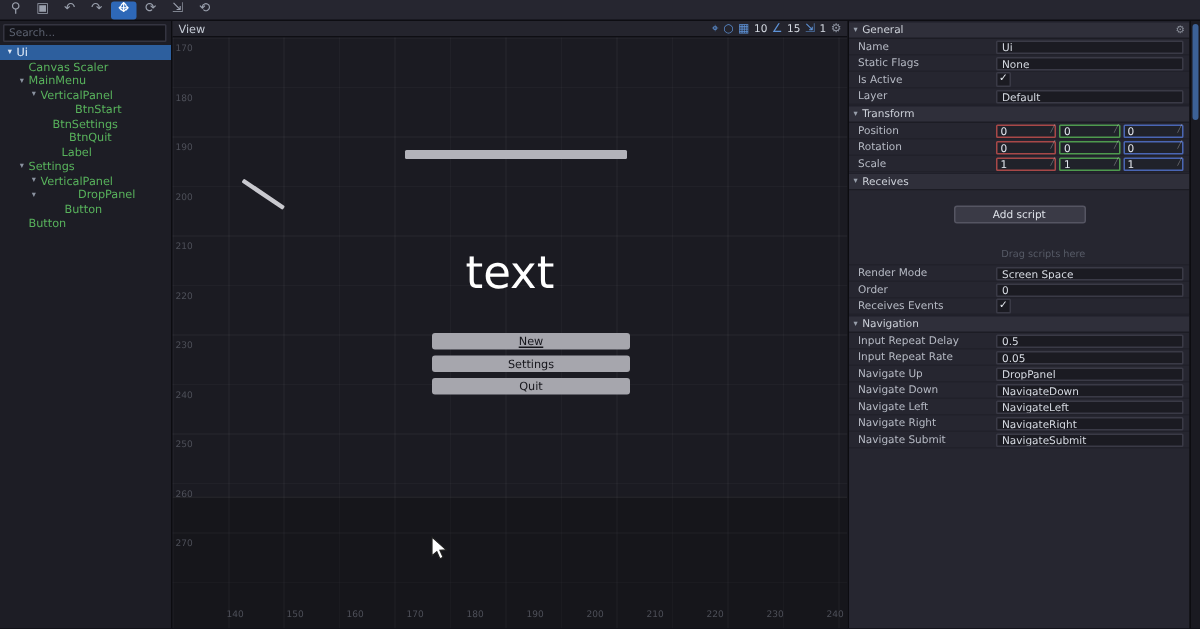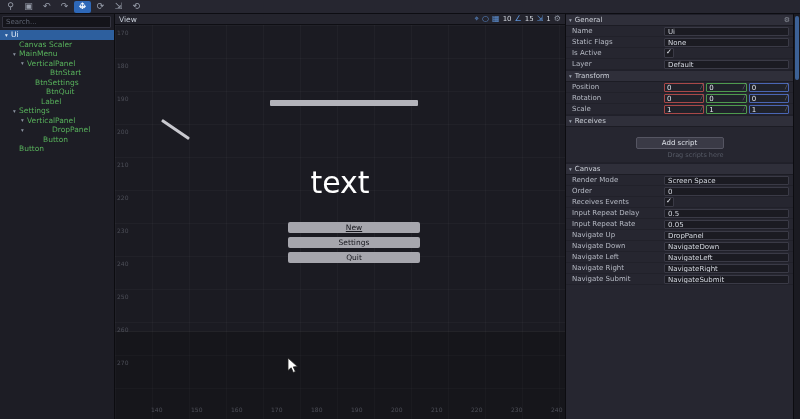--- a/index.html
+++ b/index.html
@@ -83,21 +83,21 @@
             border-radius:1px;color:#e8ecf2;font-size:7px;line-height:7px;text-align:center;
             cursor:pointer;}
   .vec{flex:1;display:flex;gap:2px;}
   .vfield{flex:1;height:9px;background:#20222a;border:1px solid #555;border-radius:1px;
           font-size:7px;line-height:8px;color:#e2e6ee;padding:0 2px;position:relative;
           box-sizing:border-box;cursor:text;}
   .vfield .corner{position:absolute;right:0px;top:0px;font-size:5px;color:rgba(255,255,255,0.35);line-height:1;}
   .scripts-body{padding:3px 0 3px;text-align:center;border-bottom:1px solid rgba(0,0,0,0.12);}
   .add-script-btn{display:inline-block;width:86px;height:10px;line-height:10px;background:#3a3a46;
                   border:1px solid #555562;border-radius:2px;color:#dfe3ea;font-size:7px;cursor:pointer;}
-  .scripts-hint{margin-top:2px;font-size:6.5px;color:#565a66;padding-left:32px;}
+  .scripts-hint{margin-top:16px;font-size:6.5px;color:#565a66;padding-left:32px;}
   .more-btn{flex:none;width:10px;height:9px;margin-left:2px;background:#30303b;
             border:1px solid #3a3a46;color:#aab;font-size:6px;line-height:8px;text-align:center;
             border-radius:1px;box-sizing:border-box;cursor:pointer;}
 
   
   .scrollbar{position:absolute;right:0;top:14px;width:7px;bottom:0;background:#1a1a21;
              border-left:1px solid #0c0c10;box-sizing:border-box;}
   .scroll-thumb{position:absolute;left:1px;right:1px;top:2px;height:64px;background:#3c6196;
                 border-radius:2px;cursor:grab;}
 </style>
@@ -300,35 +300,35 @@
             <span class="vfield" style="border-color: rgb(168, 72, 72);">1<span class="corner">╱</span></span>
             <span class="vfield" style="border-color: rgb(78, 154, 78);">1<span class="corner">╱</span></span>
             <span class="vfield" style="border-color: rgb(74, 102, 180);">1<span class="corner">╱</span></span>
           </div>
         </div>
         <div class="section-header">
           <span class="section-chevron">▾</span>
           <span class="section-title">Receives</span>
         </div>
         <div class="scripts-body"><div class="add-script-btn">Add script</div><div class="scripts-hint">Drag scripts here</div></div>
+        <div class="prow">
+          <span class="prow-label">Render Mode</span>
+          <span class="pfield dropdown">Screen Space</span>
+        </div>
+        <div class="prow">
+          <span class="prow-label">Order</span>
+          <span class="pfield">0</span>
+        </div>
+        <div class="prow">
+          <span class="prow-label">Receives Events</span>
+          <span class="checkbox">✓</span>
+        </div>
         <div class="section-header">
           <span class="section-chevron">▾</span>
-          <span class="section-title">Canvas</span>
-        </div>
-        <div class="prow">
-          <span class="prow-label">Render Mode</span>
-          <span class="pfield dropdown">Screen Space</span>
-        </div>
-        <div class="prow">
-          <span class="prow-label">Order</span>
-          <span class="pfield">0</span>
-        </div>
-        <div class="prow">
-          <span class="prow-label">Receives Events</span>
-          <span class="checkbox">✓</span>
+          <span class="section-title">Navigation</span>
         </div>
         <div class="prow">
           <span class="prow-label">Input Repeat Delay</span>
           <span class="pfield">0.5</span>
         </div>
         <div class="prow">
           <span class="prow-label">Input Repeat Rate</span>
           <span class="pfield">0.05</span>
         </div>
         <div class="prow">

